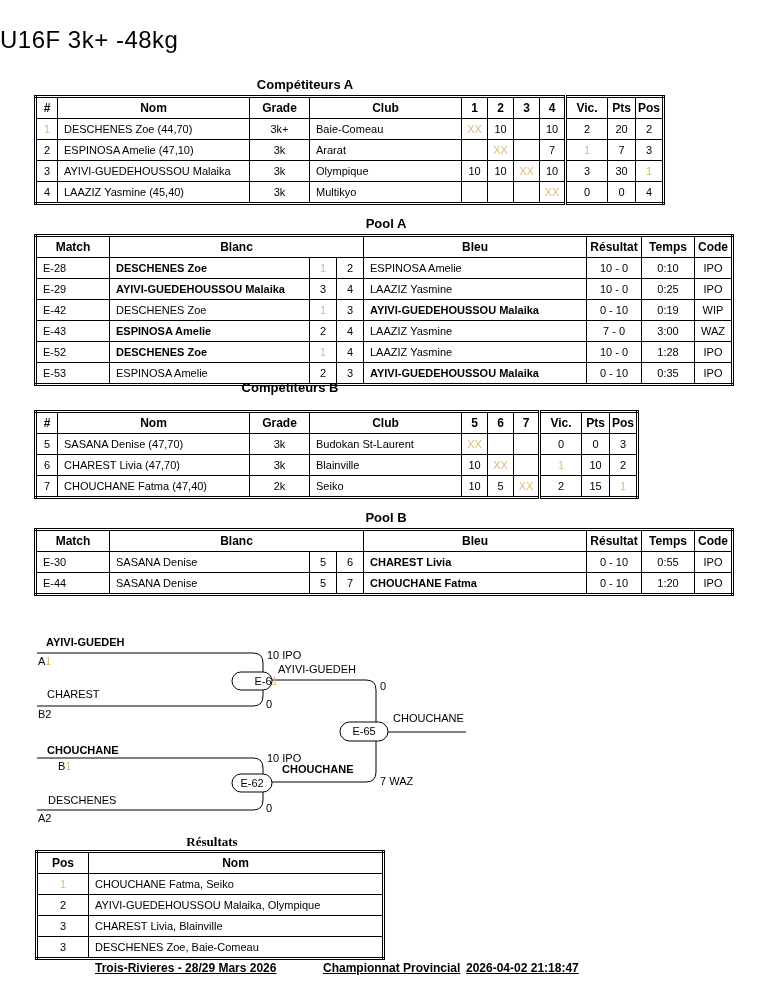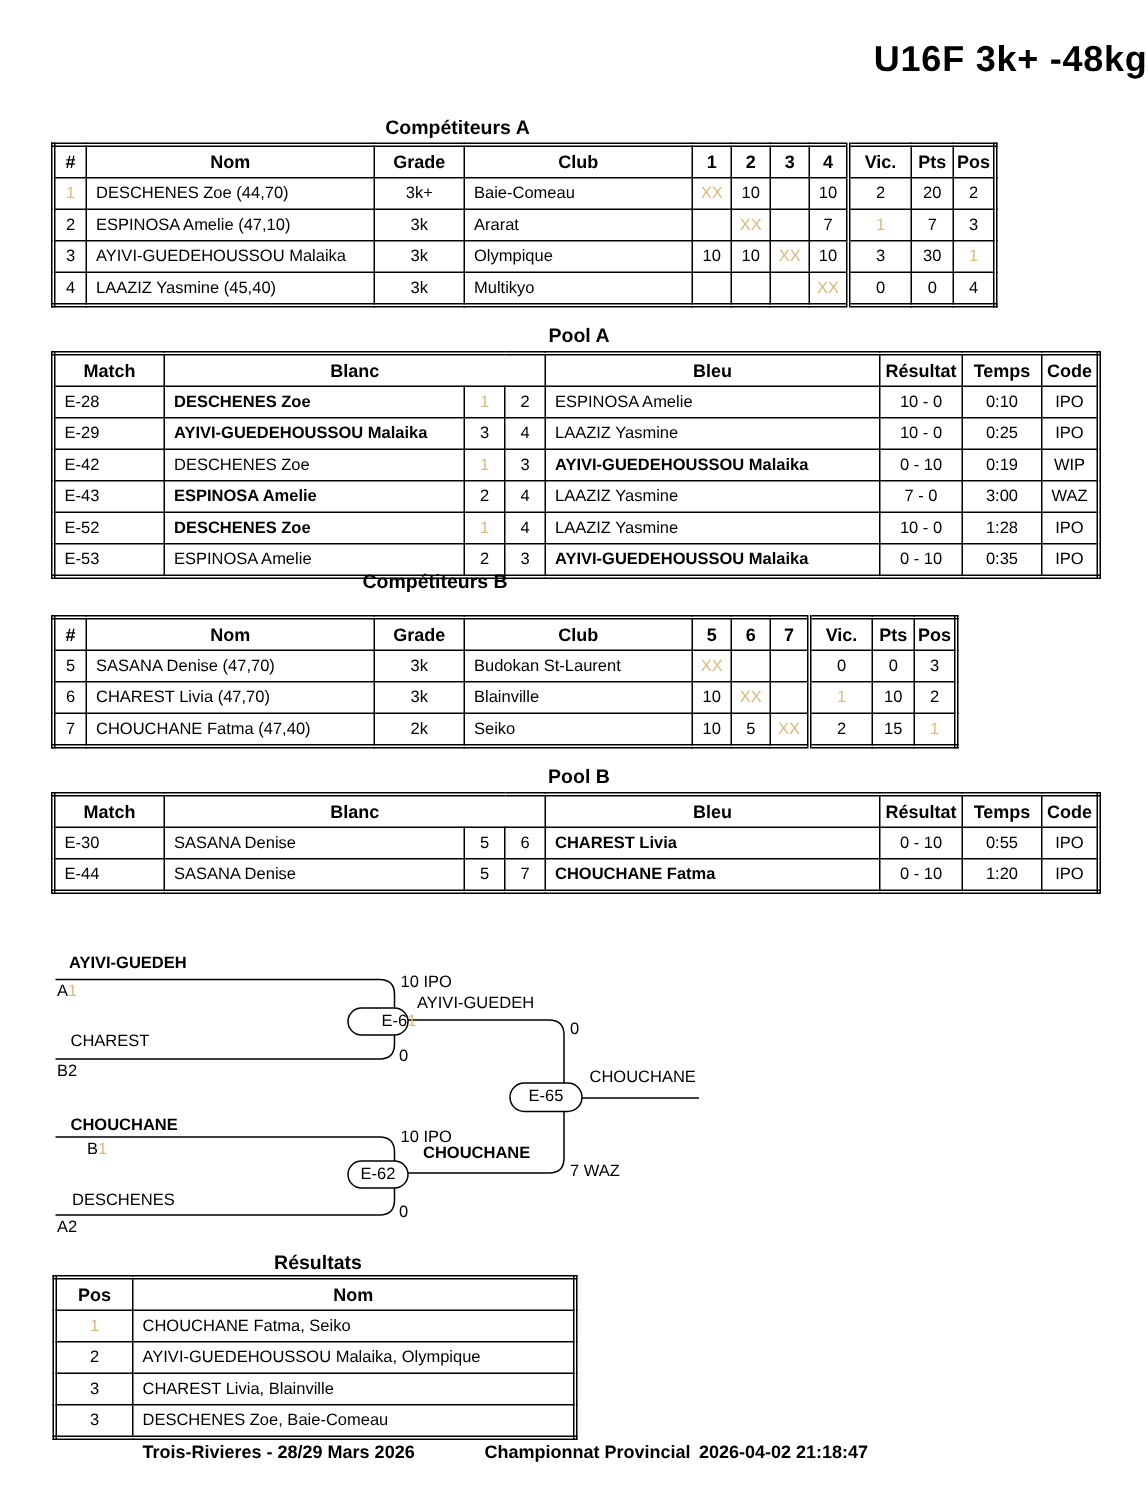--- a/index.html
+++ b/index.html
@@ -1,35 +1,35 @@
 <!DOCTYPE html>
 <html style="--gold: #deba74;"><head>
 <meta charset="utf-8">
 <style>
   html,body{margin:0;padding:0;background:#fff;}
   .page{position:relative;width:765px;height:990px;background:#fff;overflow:hidden;
         font-family:"Liberation Sans",sans-serif;color:#000;}
-  .title{position:absolute;top:26px;left:0;width:765px;text-align:right;
-         font-size:24px;font-weight:bold;letter-spacing:0.5px;}
+  .title{position:absolute;top:26px;left:0;width:765px;text-align:left;
+         font-size:24px;font-weight:normal;letter-spacing:0.5px;}
   .section-title{position:absolute;width:300px;text-align:center;font-size:13px;font-weight:bold;}
   table.grid{position:absolute;border-collapse:collapse;table-layout:fixed;background:#fff;
              border:3px double #000;}
   table.grid th,table.grid td{border:1px solid #000;font-size:11px;padding:0 2px;
              text-align:center;vertical-align:middle;white-space:nowrap;overflow:hidden;}
   table.grid th{font-size:12px;font-weight:bold;height:20px;}
   table.grid td{height:20px;}
   .t-results td{height:19px;}
   .l{text-align:left !important;padding-left:6px !important;}
   .b{font-weight:bold;}
   .gold{color:var(--gold,#deba74);}
   .t-compa th:nth-child(9),.t-compa td:nth-child(9){border-left:3px double #000;}
   .t-compb th:nth-child(8),.t-compb td:nth-child(8){border-left:3px double #000;}
   .bk{position:absolute;font-size:11px;white-space:nowrap;}
   .bk.c{text-align:center;}
-  .footer span{position:absolute;font-size:12px;font-weight:bold;top:961px;}
+  .footer span{position:absolute;font-size:12px;font-weight:bold;top:961px;text-decoration:underline;}
   svg.bracket{position:absolute;left:0;top:0;pointer-events:none;}
 </style>
 </head>
 <body>
 
 <div class="page">
 
   <div class="title">U16F 3k+ -48kg</div>
 
   <div class="section-title" style="left:155px;top:77px;">Compétiteurs A</div>
@@ -353,21 +353,21 @@
   <div class="bk" style="left:38px;top:812px;"><span>A2</span><span class="gold"></span></div>
   <div class="bk" style="left:266px;top:802px;">0</div>
 
   <div class="bk c" style="left:232px;top:777px;width:40px;"><span>E-62</span><span class="gold"></span></div>
   <div class="bk b" style="left:282px;top:763px;">CHOUCHANE</div>
   <div class="bk" style="left:380px;top:775px;">7 WAZ</div>
 
   <div class="bk c" style="left:340px;top:725px;width:48px;"><span>E-65</span><span class="gold"></span></div>
   <div class="bk" style="left:393px;top:712px;">CHOUCHANE</div>
 
-  <div class="section-title" style="left:62px;top:834px;">Résultats</div>
+  <div class="section-title" style="left:62px;top:834px;font-family:Liberation Serif, serif;">Résultats</div>
   <table class="grid t-results" style="left:35px;top:850px;width:347px;">
     <colgroup>
         <col style="width:52px">
         <col style="width:295px">
       </colgroup>
   <thead>
         <tr>
           <th>Pos</th>
           <th>Nom</th>
         </tr>

